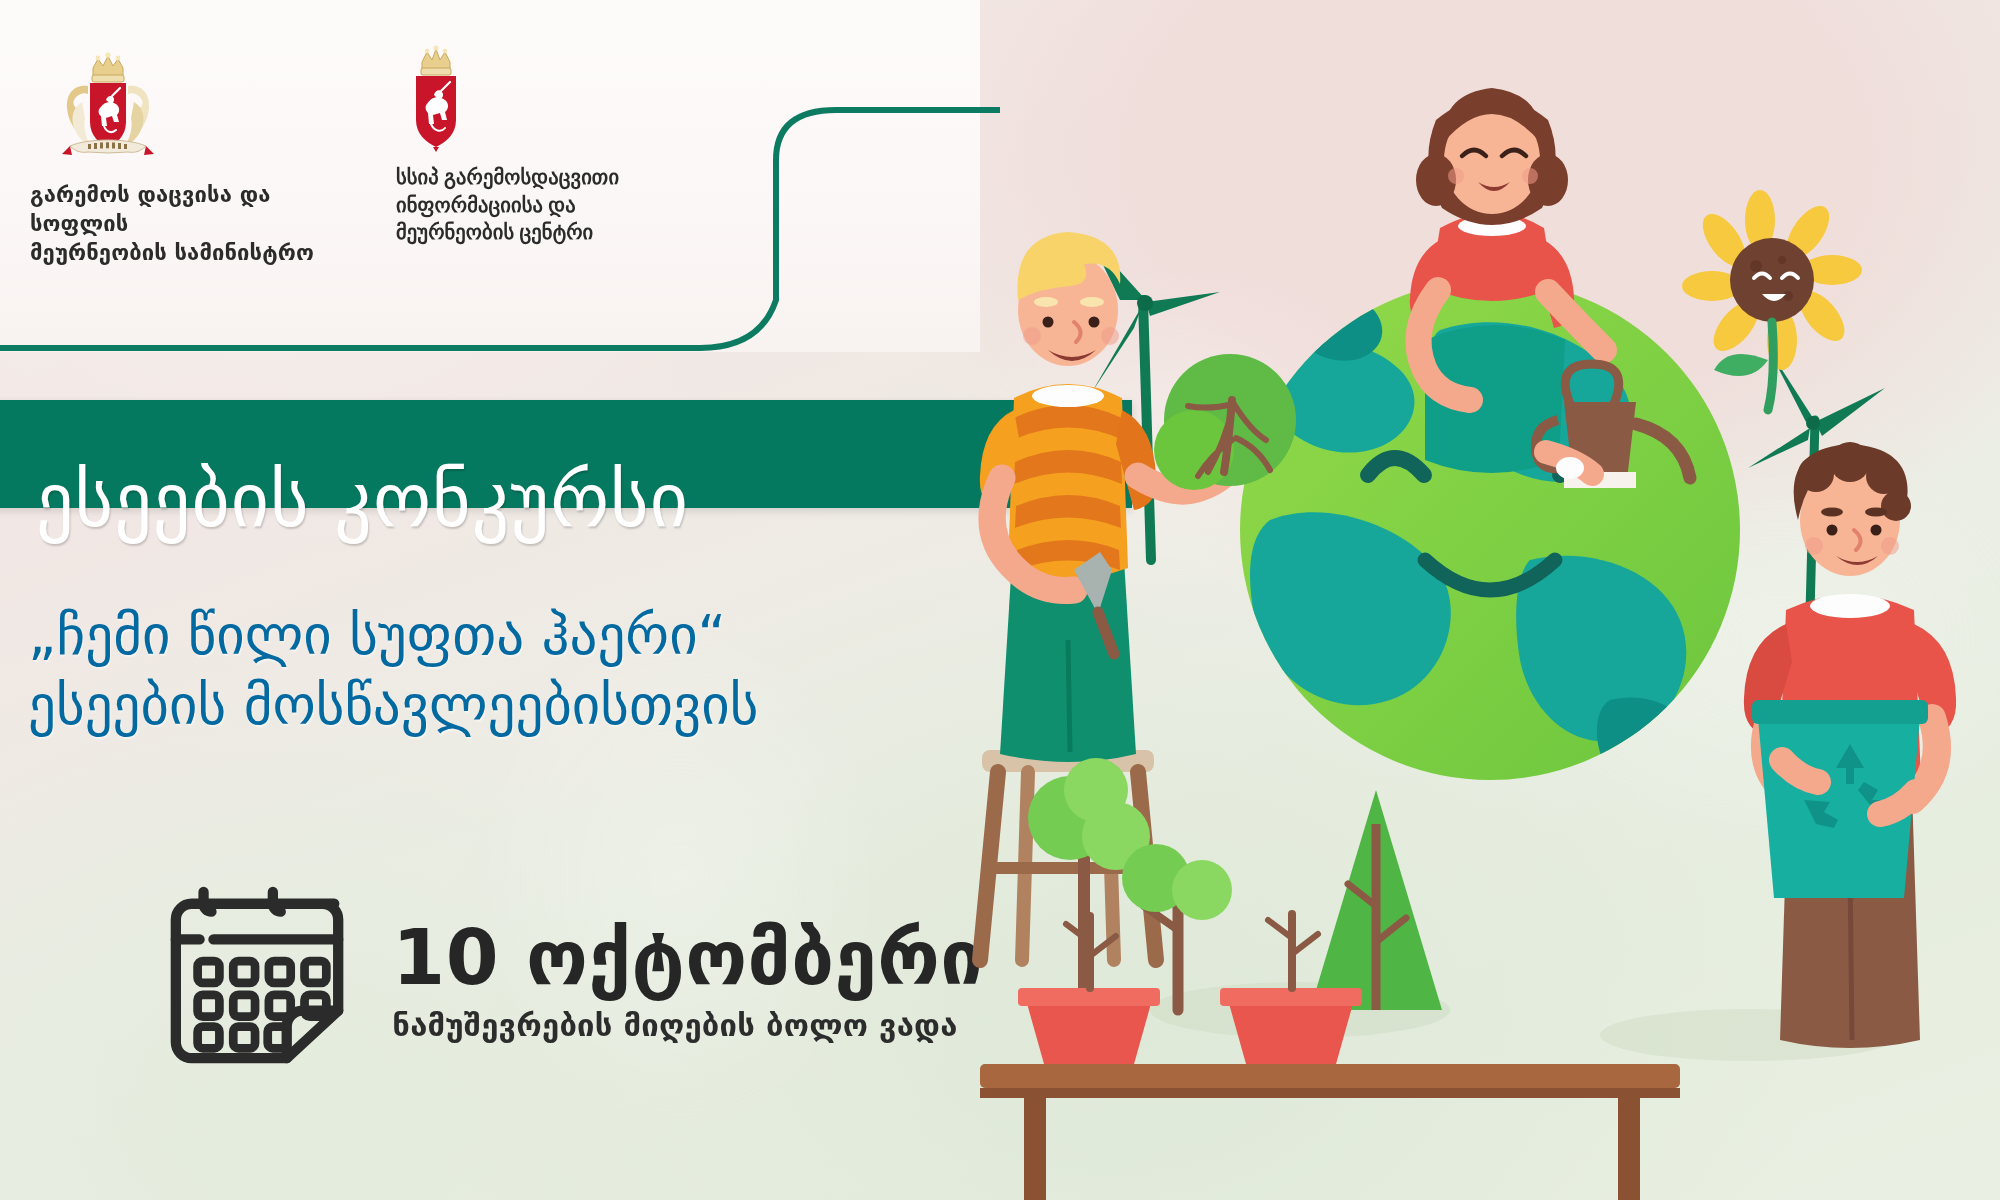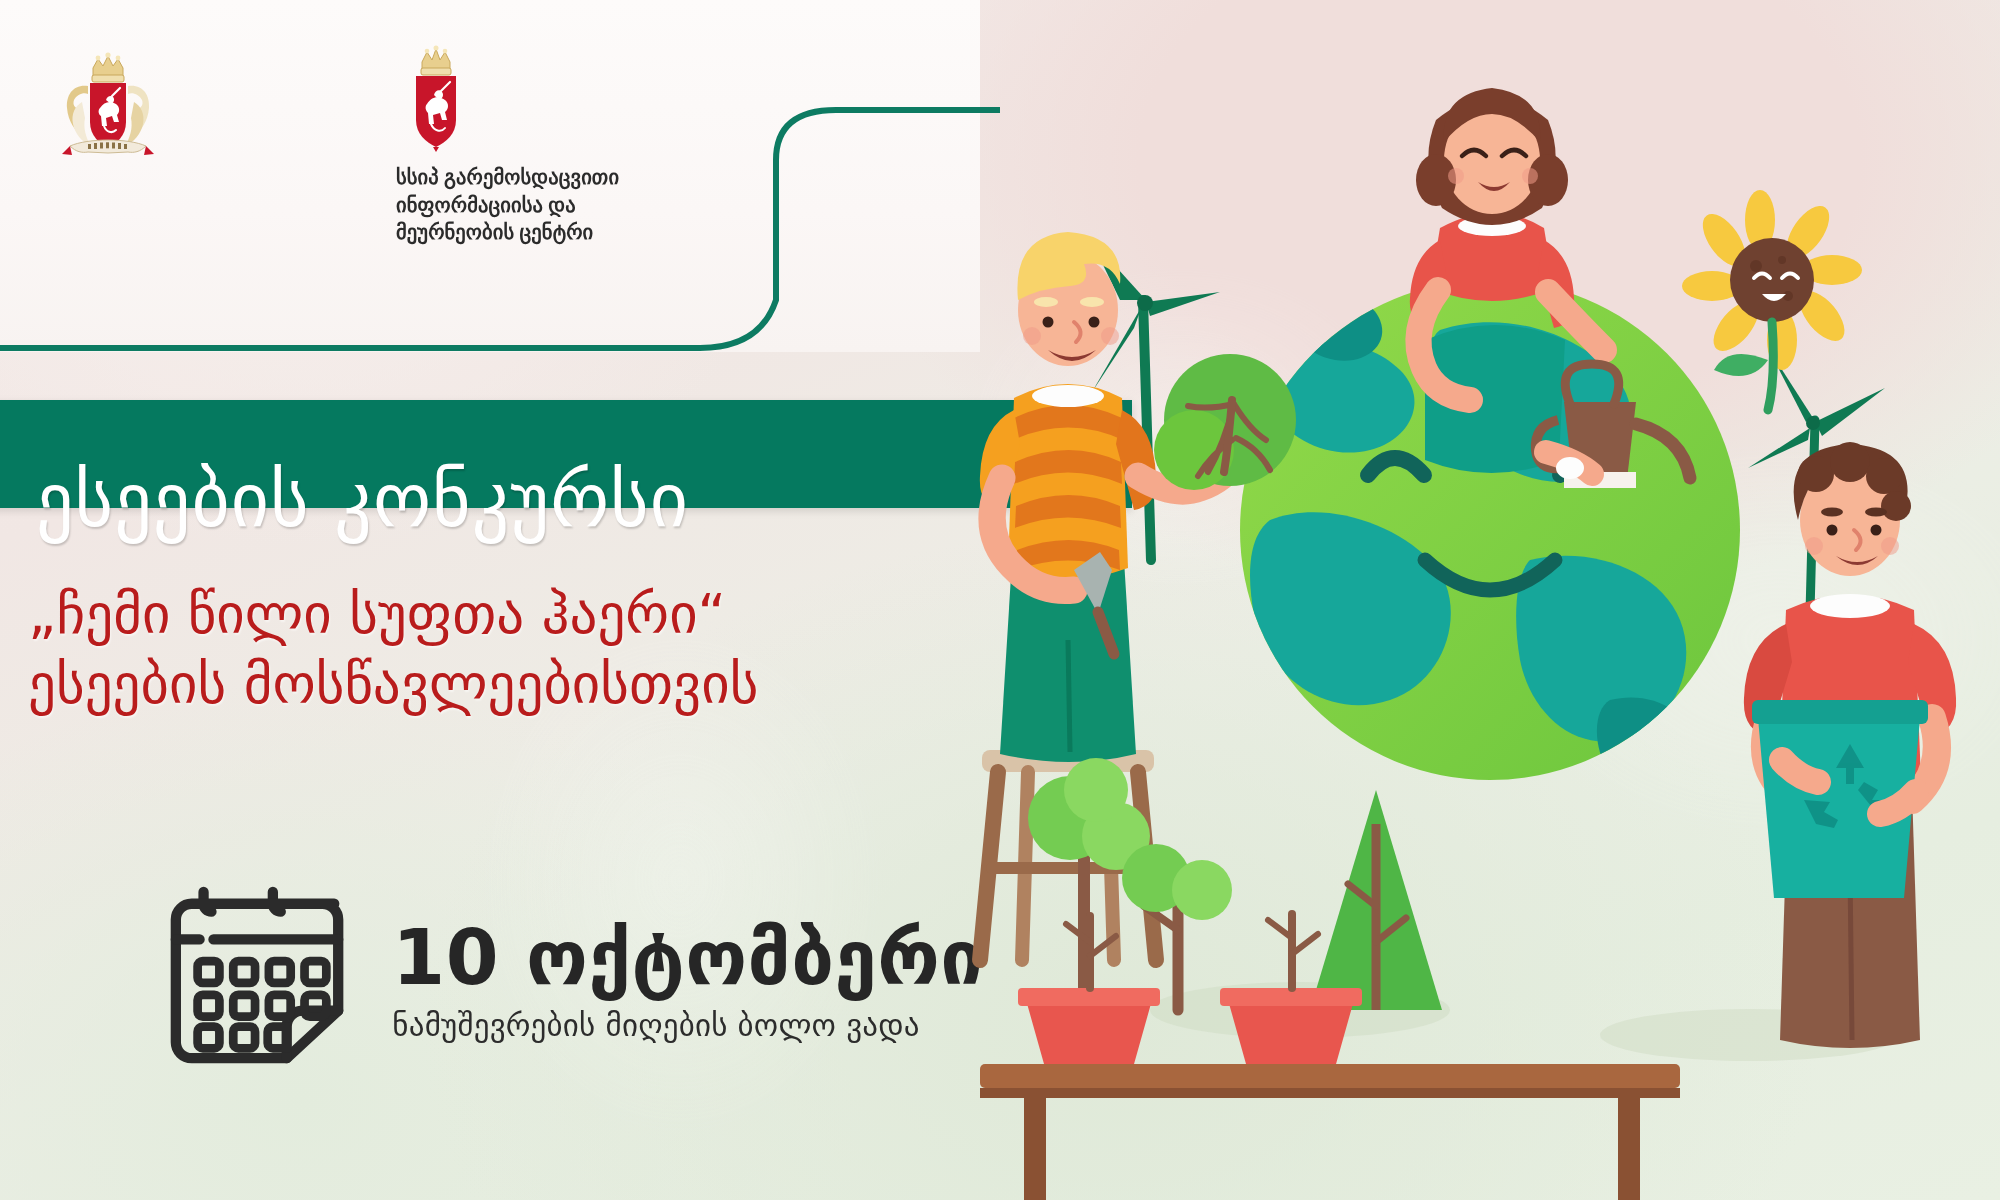--- a/index.html
+++ b/index.html
@@ -56,39 +56,39 @@
     box-shadow:0 3px 8px rgba(0,0,0,.12);
   }
   .title-banner .title-text{
     position:absolute; left:50px; top:50%; transform:translateY(-52%);
     color:#ffffff; font-size:74px; font-weight:400; letter-spacing:1px;
     white-space:nowrap; text-shadow:1px 2px 2px rgba(0,0,0,.18);margin-top:48px;
   }
 
   
   .subtitle{
-    position:absolute; left:28px; top:579px; width:1100px;
-    color:#b91c1c; font-size:55px; line-height:1.28; font-weight:400;
+    position:absolute; left:28px; top:600px; width:1100px;
+    color:#0369a1; font-size:55px; line-height:1.28; font-weight:400;
     text-shadow:1px 2px 2px rgba(255,255,255,.55);
   }
   .subtitle .l2{ display:block; }
 
   
   .deadline{
     position:absolute; left:22px; top:880px; width:1100px;
     display:flex; align-items:center; gap:34px;justify-content:center;
   }
   .cal-icon{ flex:0 0 auto; width:198px; height:198px; }
   .deadline-text{ padding-top:4px; }
   .deadline-date{
     font-size:76px; font-weight:700; color:#262626; line-height:1.02;
     letter-spacing:.5px; white-space:nowrap;
   }
   .deadline-note{
-    margin-top:10px; font-size:31px; font-weight:400; color:#2c2c2c;
+    margin-top:10px; font-size:31px; font-weight:700; color:#2c2c2c;
     letter-spacing:.2px; white-space:nowrap;
   }
 
   
   .illu{ position:absolute; right:0; top:0; width:1030px; height:1200px; }
 </style>
 </head>
 <body>
 
 <div class="poster">
@@ -131,20 +131,24 @@
           <g fill="#8a7246">
             <rect x="40" y="92" width="3" height="5"></rect>
               <rect x="46" y="91" width="3" height="6"></rect>
             <rect x="52" y="90.5" width="3" height="6"></rect>
               <rect x="58" y="90.3" width="3" height="6"></rect>
             <rect x="64" y="90.5" width="3" height="6"></rect>
               <rect x="70" y="91" width="3" height="6"></rect>
             <rect x="76" y="92" width="3" height="5"></rect>
           </g>
         </svg>
+      </div>
+      <div class="org-name">
+        <span>გარემოს დაცვისა და სოფლის</span><br>
+        <span>მეურნეობის სამინისტრო</span>
       </div>
     </div>
 
     <div class="logo-block logo-b">
       <div class="crest-wrap">
         <svg width="72" height="108" viewBox="0 0 72 108">
           <path d="M22 18 L27 8 L32 16 L36 5 L40 16 L45 8 L50 18 L50 25 L22 25 Z" fill="#e8cf8e" stroke="#c9a85c" stroke-width="1"></path>
           <rect x="21" y="24" width="30" height="7" rx="2" fill="#f0dfae" stroke="#c9a85c" stroke-width="1"></rect>
           <circle cx="27" cy="7" r="2.3" fill="#f5e6b8"></circle>
             <circle cx="36" cy="4" r="2.5" fill="#f5e6b8"></circle>

